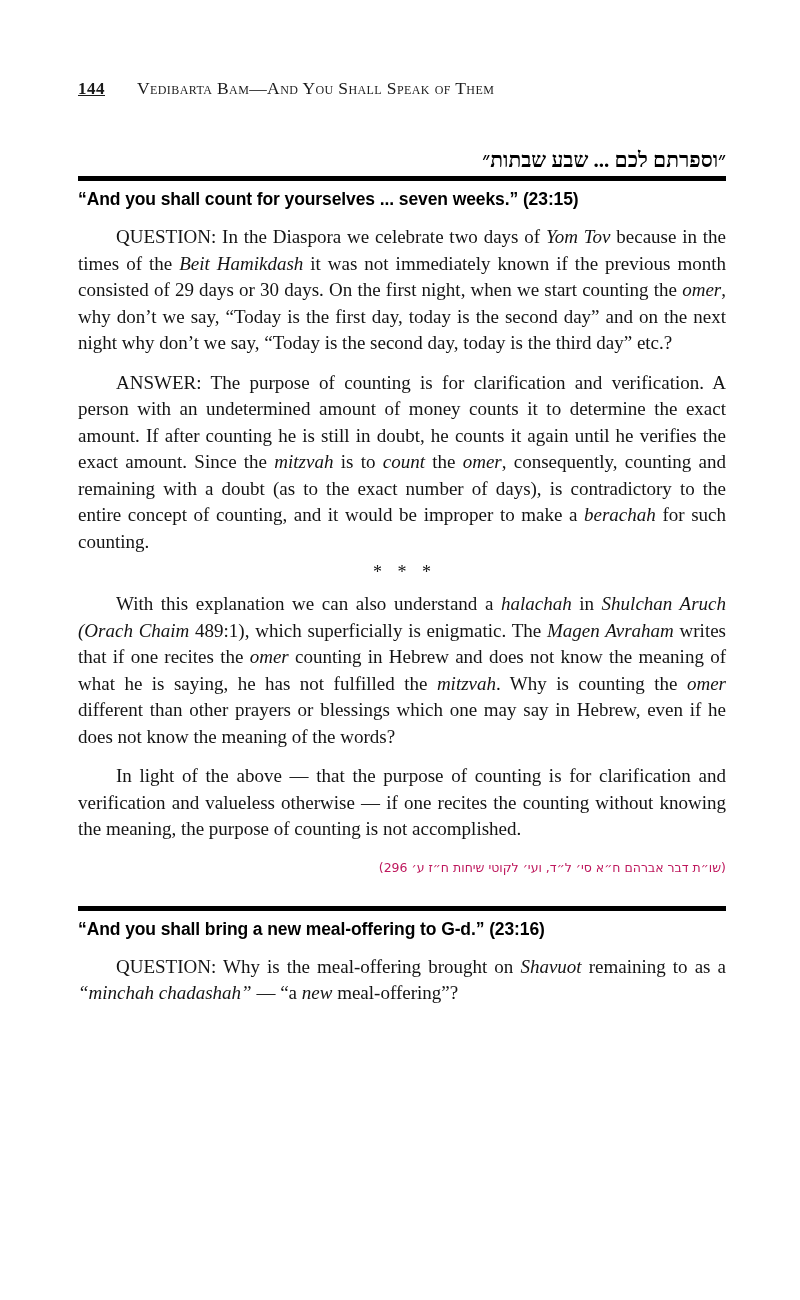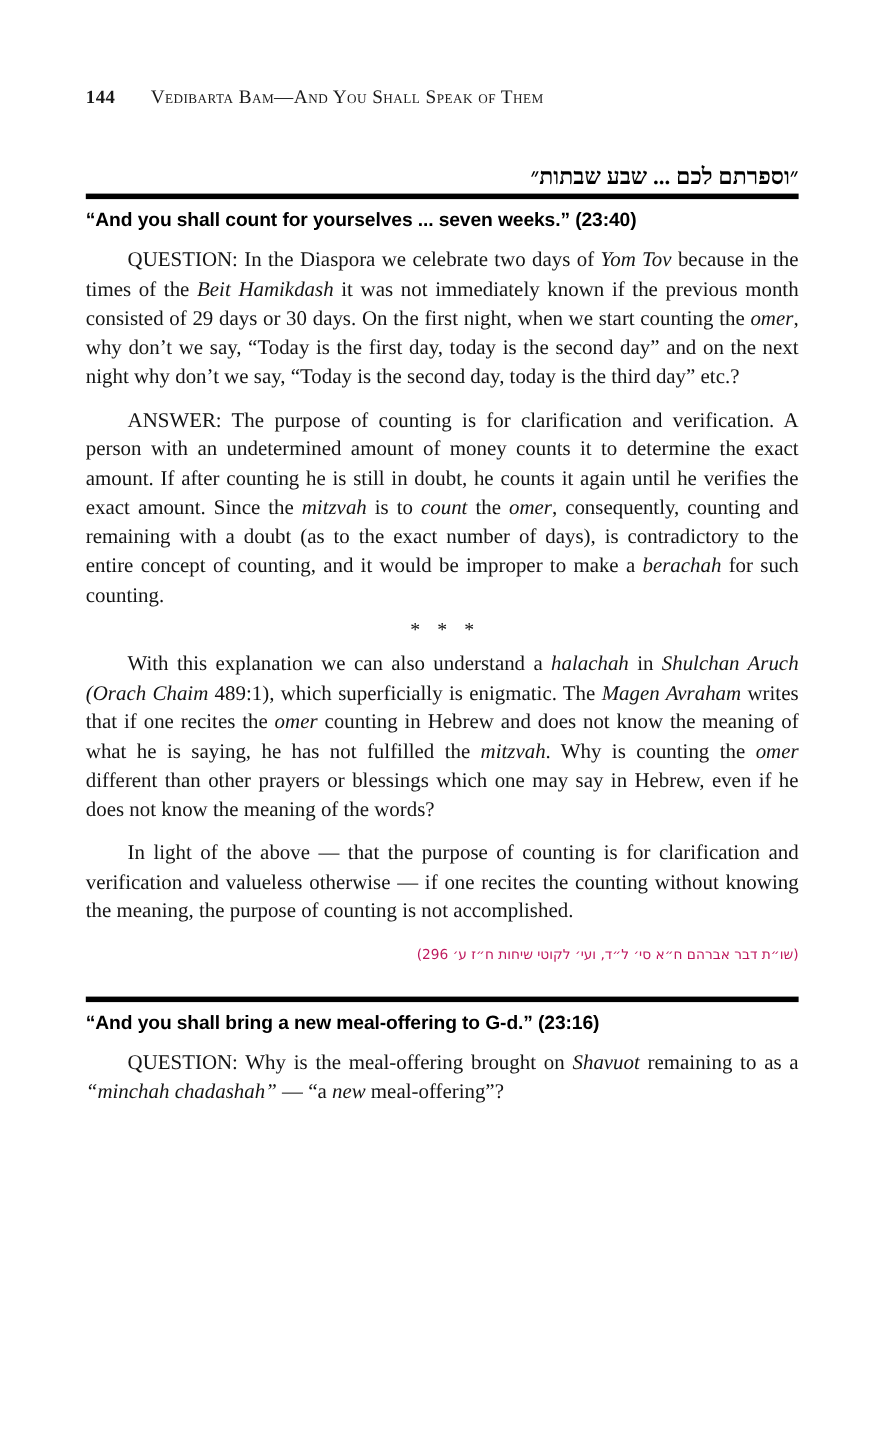--- a/index.html
+++ b/index.html
@@ -13,21 +13,21 @@
     box-sizing: border-box;
     width: 800px; height: 1300px;
     padding: 78px 74px 0 78px;
   }
   
   .running-header {
     font-family: "Liberation Serif", serif;
     display: flex; align-items: baseline;
     font-size: 17px; color: #1a1a1a;
   }
-  .page-num { font-weight: 700; letter-spacing: 0.5px; }
+  .page-num { font-weight: 700; letter-spacing: 0.5px; text-decoration: underline; }
   .running-title {
     margin-left: 32px;
     font-variant: small-caps;
     font-size: 17.5px;
     letter-spacing: 0.4px;
   }
   
   .sec { margin-top: 0; }
   .sec-heb {
     font-family: Liberation Serif, serif;
@@ -85,21 +85,21 @@
 <div class="page">
 
   <div class="running-header">
     <span class="page-num">144</span>
     <span class="running-title">Vedibarta Bam—And You Shall Speak of Them</span>
   </div>
 
   <div class="sec section-gap-1">
     <div class="sec-heb">״וספרתם לכם ... שבע שבתות״</div>
     <div class="rule"></div>
-    <div class="sec-eng">“And you shall count for yourselves ... seven weeks.” (23:40)</div>
+    <div class="sec-eng">“And you shall count for yourselves ... seven weeks.” (23:15)</div>
 
     <p class="para first-para"><span>QUESTION: In the Diaspora we celebrate two days of </span><span class="it">Yom Tov</span><span> because in the times of the </span><span class="it">Beit Hamikdash</span><span> it was not immediately known if the previous month consisted of 29 days or 30 days. On the first night, when we start counting the </span><span class="it">omer</span><span>, why don’t we say, “Today is the first day, today is the second day” and on the next night why don’t we say, “Today is the second day, today is the third day” etc.?</span></p>
     <p class="para"><span>ANSWER: The purpose of counting is for clarification and verification. A person with an undetermined amount of money counts it to determine the exact amount. If after counting he is still in doubt, he counts it again until he verifies the exact amount. Since the </span><span class="it">mitzvah</span><span> is to </span><span class="it">count</span><span> the </span><span class="it">omer</span><span>, consequently, counting and remaining with a doubt (as to the exact number of days), is contradictory to the entire concept of counting, and it would be improper to make a </span><span class="it">berachah</span><span> for such counting.</span></p>
 
     <div class="stars">* * *</div>
 
     <p class="para after-stars"><span>With this explanation we can also understand a </span><span class="it">halachah</span><span> in </span><span class="it">Shulchan Aruch (Orach Chaim</span><span> 489:1), which superficially is enigmatic. The </span><span class="it">Magen Avraham</span><span> writes that if one recites the </span><span class="it">omer</span><span> counting in Hebrew and does not know the meaning of what he is saying, he has not fulfilled the </span><span class="it">mitzvah</span><span>. Why is counting the </span><span class="it">omer</span><span> different than other prayers or blessings which one may say in Hebrew, even if he does not know the meaning of the words?</span></p>
     <p class="para"><span>In light of the above — that the purpose of counting is for clarification and verification and valueless otherwise — if one recites the counting without knowing the meaning, the purpose of counting is not accomplished.</span></p>
 
     <div class="citation">(שו״ת דבר אברהם ח״א סי׳ ל״ד, ועי׳ לקוטי שיחות ח״ז ע׳ 296)</div>

